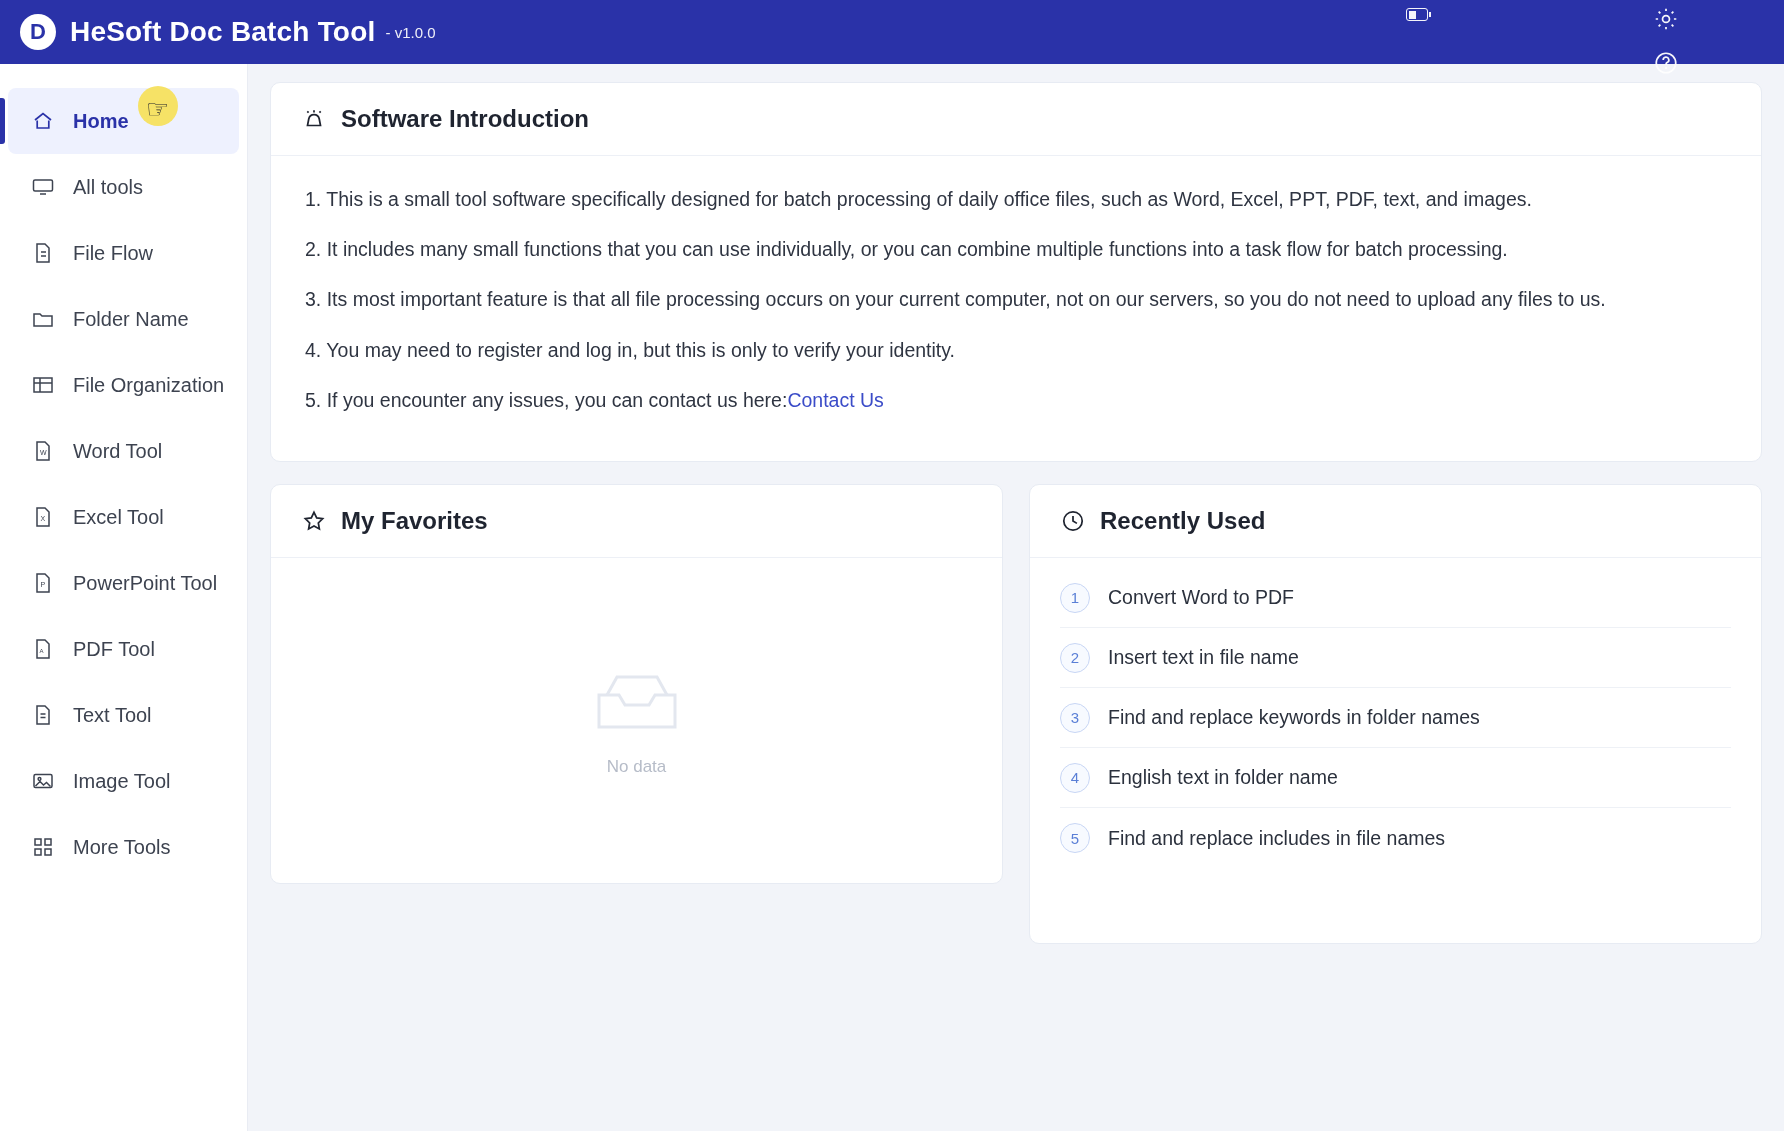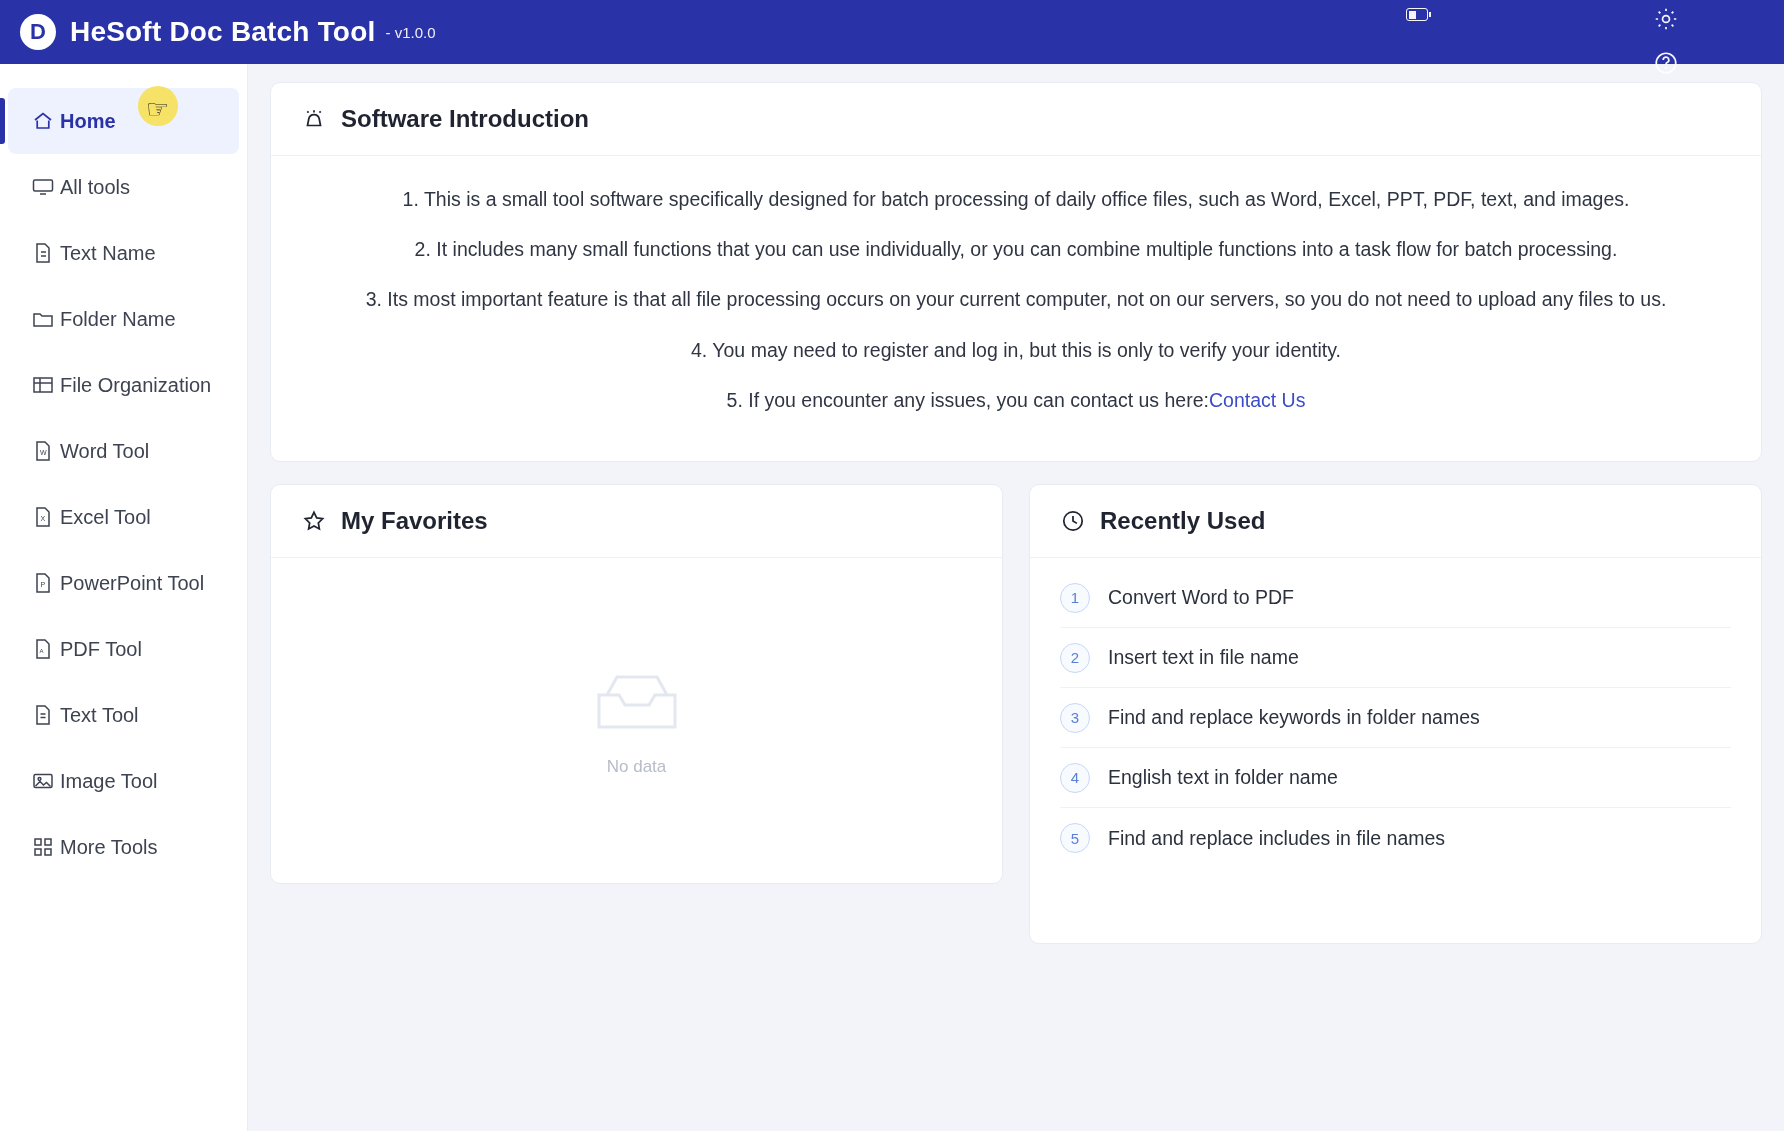--- a/index.html
+++ b/index.html
@@ -125,21 +125,21 @@
     flex: 0 0 248px;
     background: #ffffff;
     border-right: 1px solid #e9ecf3;
     padding-top: 24px;
     position: relative;
   }
   .nav-item {
     height: 66px;
     display: flex;
     align-items: center;
-    gap: 4px;
+    gap: 17px;
     padding-left: 30px;
     font-size: 20px;
     color: #3d4350;
     cursor: pointer;
     position: relative;
   }
   .nav-item .ico { width: 26px; display: flex; align-items: center; justify-content: center; flex: 0 0 26px; }
   .nav-item.active {
     background: #eef1fe;
     color: #2a32a8;
@@ -176,21 +176,20 @@
   .main {
     flex: 1;
     background: #f2f4f9;
     padding: 18px 22px 20px 22px;
     overflow: hidden;
   }
   .panel {
     background: #ffffff;
     border: 1px solid #e7ebf3;
     border-radius: 10px;
-    text-align: center;
   }
   .panel-head {
     display: flex;
     align-items: center;
     gap: 14px;
     padding: 22px 30px;
     border-bottom: 1px solid #edf0f6;
     font-size: 24px;
     font-weight: bold;
     color: #1f2430;
@@ -333,21 +332,21 @@
       <span>All tools</span>
     </div>
 
     <div class="nav-item">
       <span class="ico">
         <svg width="24" height="24" viewBox="0 0 24 24" fill="none" stroke="#3d4350" stroke-width="1.5">
           <path d="M6 3h8l4 4v14H6z"></path>
             <path d="M10 11h5M10 15h5"></path>
         </svg>
       </span>
-      <span>Text Name</span>
+      <span>File Flow</span>
     </div>
 
     <div class="nav-item">
       <span class="ico">
         <svg width="24" height="24" viewBox="0 0 24 24" fill="none" stroke="#3d4350" stroke-width="1.5">
           <path d="M3 7h6l2 2h10v10H3z"></path>
         </svg>
       </span>
       <span>Folder Name</span>
     </div>

